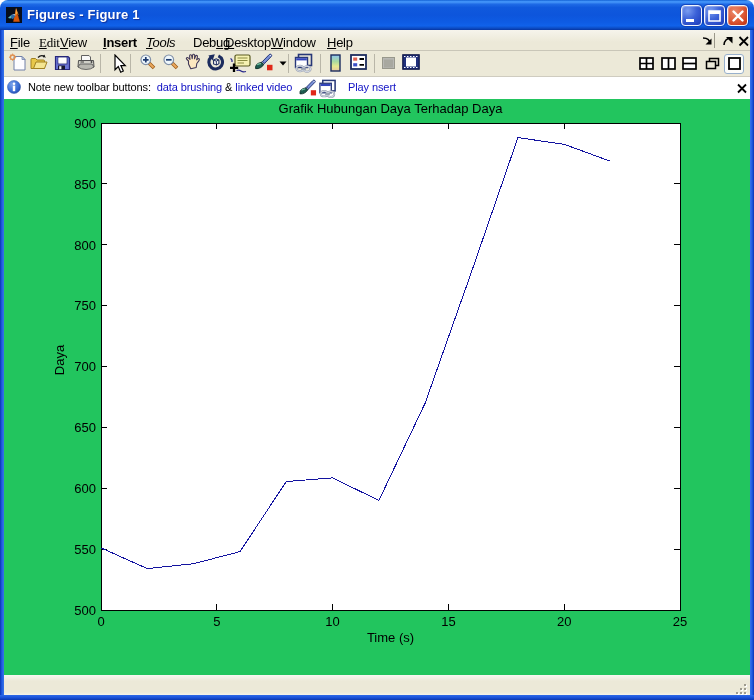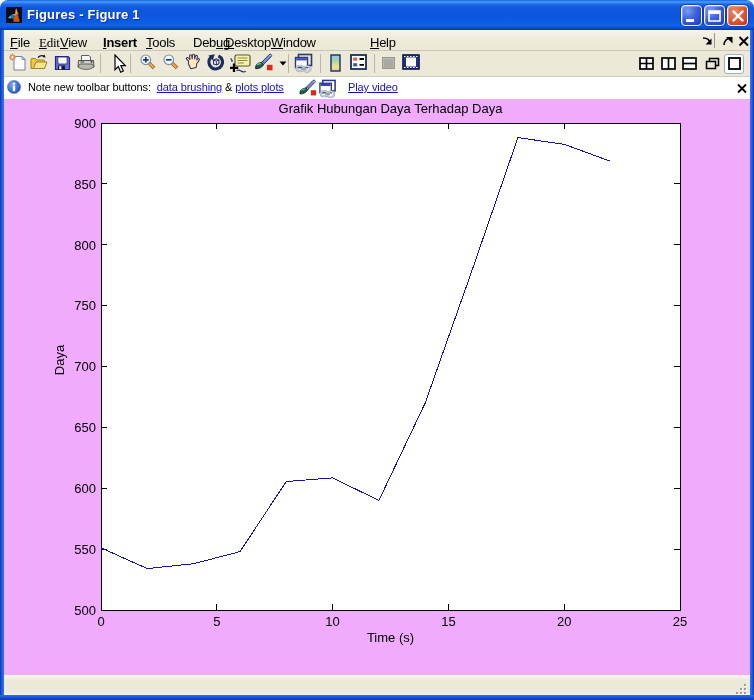--- a/index.html
+++ b/index.html
@@ -40,24 +40,24 @@
   
   #toolbar{position:absolute;left:4px;top:51px;width:746px;height:26px;
     background:#ece9d8;border-bottom:1px solid #cfccc0;}
   .ti{position:absolute;top:4px;}
   .tsep{position:absolute;top:3px;width:1px;height:19px;background:#b9b6a8;}
 
   
   #infobar{position:absolute;left:4px;top:77px;width:746px;height:22px;background:#ffffff;
     font-size:11px;letter-spacing:-0.1px;}
   #infobar .txt{position:absolute;top:4px;color:#000;}
-  a.link{color:#1011c4;text-decoration:underline;}
-
-  
-  #figure{position:absolute;left:4px;top:99px;width:746px;height:576px;background:#f0abfc;}
+  a.link{color:#1011c4;}
+
+  
+  #figure{position:absolute;left:4px;top:99px;width:746px;height:576px;background:#22c55e;}
 
   
   #statusbar{position:absolute;left:4px;top:675px;width:746px;height:20px;
     background:linear-gradient(to bottom,#f8f7f1,#ece9d8 30%,#ece9d8 85%,#f4f2e8);}
 </style>
 </head>
 <body>
 <div id="win">
   <div id="titlebar">
     <svg id="mlicon" viewBox="0 0 16 16">
@@ -90,25 +90,25 @@
 
   <div class="vborder" id="bleft"></div>
   <div class="vborder" id="bright"></div>
   <div id="bbottom"></div>
 
   <div id="menubar">
     <span class="mi" style="left:6px;"><u>F</u>ile</span>
     <span class="mi" style="left:35px;font-family:Liberation Serif, serif;"><u>E</u>dit</span>
     <span class="mi" style="left:56px;"><u>V</u>iew</span>
     <span class="mi" style="left:99px;font-weight:bold;"><u>I</u>nsert</span>
-    <span class="mi" style="left:142px;"><u>T</u>ools</span>
+    <span class="mi" style="left:142px;font-style:italic;"><u>T</u>ools</span>
     <span class="mi" style="left:189px;">Deb<u>u</u>g</span>
     <span class="mi" style="left:221px;text-align:right;"><u>D</u>esktop</span>
     <span class="mi" style="left:267px;text-align:right;"><u>W</u>indow</span>
-    <span class="mi" style="left:323px;margin-left:43px;"><u>H</u>elp</span>
+    <span class="mi" style="left:323px;"><u>H</u>elp</span>
     <svg class="abs" style="left:696px;top:3px;" width="16" height="16" viewBox="0 0 16 16">
       <path d="M3 5 C7 5 10 7 10 11" fill="none" stroke="#000" stroke-width="1.6"></path>
       <path d="M5.5 11.5 L11.5 11.5 L11.5 5.5 Z" fill="#000"></path>
     </svg>
     <div class="abs" style="left:710px;top:3px;width:1px;height:15px;background:#9a978a;"></div>
     <svg class="abs" style="left:716px;top:3px;" width="16" height="16" viewBox="0 0 16 16">
       <path d="M4 12 C4 8 7 5 11 5" fill="none" stroke="#000" stroke-width="1.6"></path>
       <path d="M6 4 L12.5 4 L12.5 10.5 Z" fill="#000"></path>
     </svg>
     <svg class="abs" style="left:732px;top:3px;" width="16" height="16" viewBox="0 0 16 16">
@@ -274,21 +274,21 @@
           <radialGradient id="ig" cx="0.35" cy="0.3" r="0.9">
         <stop offset="0" stop-color="#7aa2e8"></stop>
             <stop offset="0.55" stop-color="#3b6fd6"></stop>
             <stop offset="1" stop-color="#1c3f9e"></stop>
       </radialGradient>
         </defs>
       <circle cx="7.5" cy="7.5" r="7" fill="url(#ig)" stroke="#2a52a8" stroke-width="0.5"></circle>
       <circle cx="7.5" cy="4" r="1.4" fill="#fff"></circle>
       <rect x="6.2" y="6" width="2.6" height="6" fill="#fff"></rect>
     </svg>
-    <span class="txt" style="left:24px;">Note new toolbar buttons:&nbsp; <a class="link">data brushing</a> &amp; <a class="link">plots plots</a></span>
+    <span class="txt" style="left:24px;">Note new toolbar buttons:&nbsp; <a class="link">data brushing</a> &amp; <a class="link">linked video</a></span>
     <svg class="abs" style="left:294px;top:2px;" width="19" height="19" viewBox="0 0 19 20">
       <rect x="13" y="11.8" width="5.5" height="5.5" fill="#e02818"></rect>
       <path d="M8.2 8.8 L15.2 1.6 Q16.2 0.6 17.2 1.6 Q18.2 2.6 17.2 3.6 L10.2 10.8 Z" fill="#7890d8" stroke="#283878" stroke-width="1"></path>
       <path d="M15.8 2 L16.8 3" stroke="#fff" stroke-width="1"></path>
       <path d="M8.6 8.4 L10.6 10.4 L9.2 11.8 L7.2 9.8 Z" fill="#b8c4e8" stroke="#283878" stroke-width="0.9"></path>
       <path d="M7.6 9.4 Q8.8 10 9.6 11.4 Q9 13.2 6.6 14.6 Q4.2 16 1.6 15.6 Q1.2 13 2.8 11.4 Q4.4 9.8 7.6 9.4 Z" fill="#1e5c50" stroke="#0a2a24" stroke-width="0.9"></path>
       <path d="M3.2 11.8 Q5 10.6 7 10.6" fill="none" stroke="#7ac8a8" stroke-width="1.1"></path>
     </svg>
     <svg class="abs" style="left:314px;top:2px;" width="19" height="19" viewBox="0 0 19 20">
       <rect x="4.5" y="1.5" width="13" height="11" fill="none" stroke="#283878" stroke-width="1.6"></rect>
@@ -297,21 +297,21 @@
       <g fill="none" stroke="#98a0b0" stroke-width="2">
         <ellipse cx="6" cy="15.5" rx="3.6" ry="2.8"></ellipse>
         <ellipse cx="13" cy="16" rx="3.6" ry="2.8"></ellipse>
       </g>
       <g fill="none" stroke="#d8dde8" stroke-width="1">
         <ellipse cx="6" cy="15.5" rx="3.6" ry="2.8"></ellipse>
         <ellipse cx="13" cy="16" rx="3.6" ry="2.8"></ellipse>
       </g>
       <path d="M7 15.8 H12" stroke="#98a0b0" stroke-width="2"></path>
     </svg>
-    <span class="txt" style="left:344px;"><a class="link">Play video</a></span>
+    <span class="txt" style="left:344px;"><a class="link">Play nsert</a></span>
     <svg class="abs" style="left:731px;top:4px;" width="14" height="14" viewBox="0 0 14 14">
       <path d="M3 3.5 L11 11.5 M11 3.5 L3 11.5" stroke="#000" stroke-width="1.8"></path>
     </svg>
   </div>
 
   <div id="figure">
     <svg width="746" height="576" viewBox="0 0 746 576" font-family="Liberation Sans, sans-serif">
       <rect x="97.5" y="24.5" width="579" height="487" fill="#ffffff" stroke="#000" stroke-width="1" shape-rendering="crispEdges"></rect>
       <g stroke="#000" stroke-width="1" shape-rendering="crispEdges">
 

